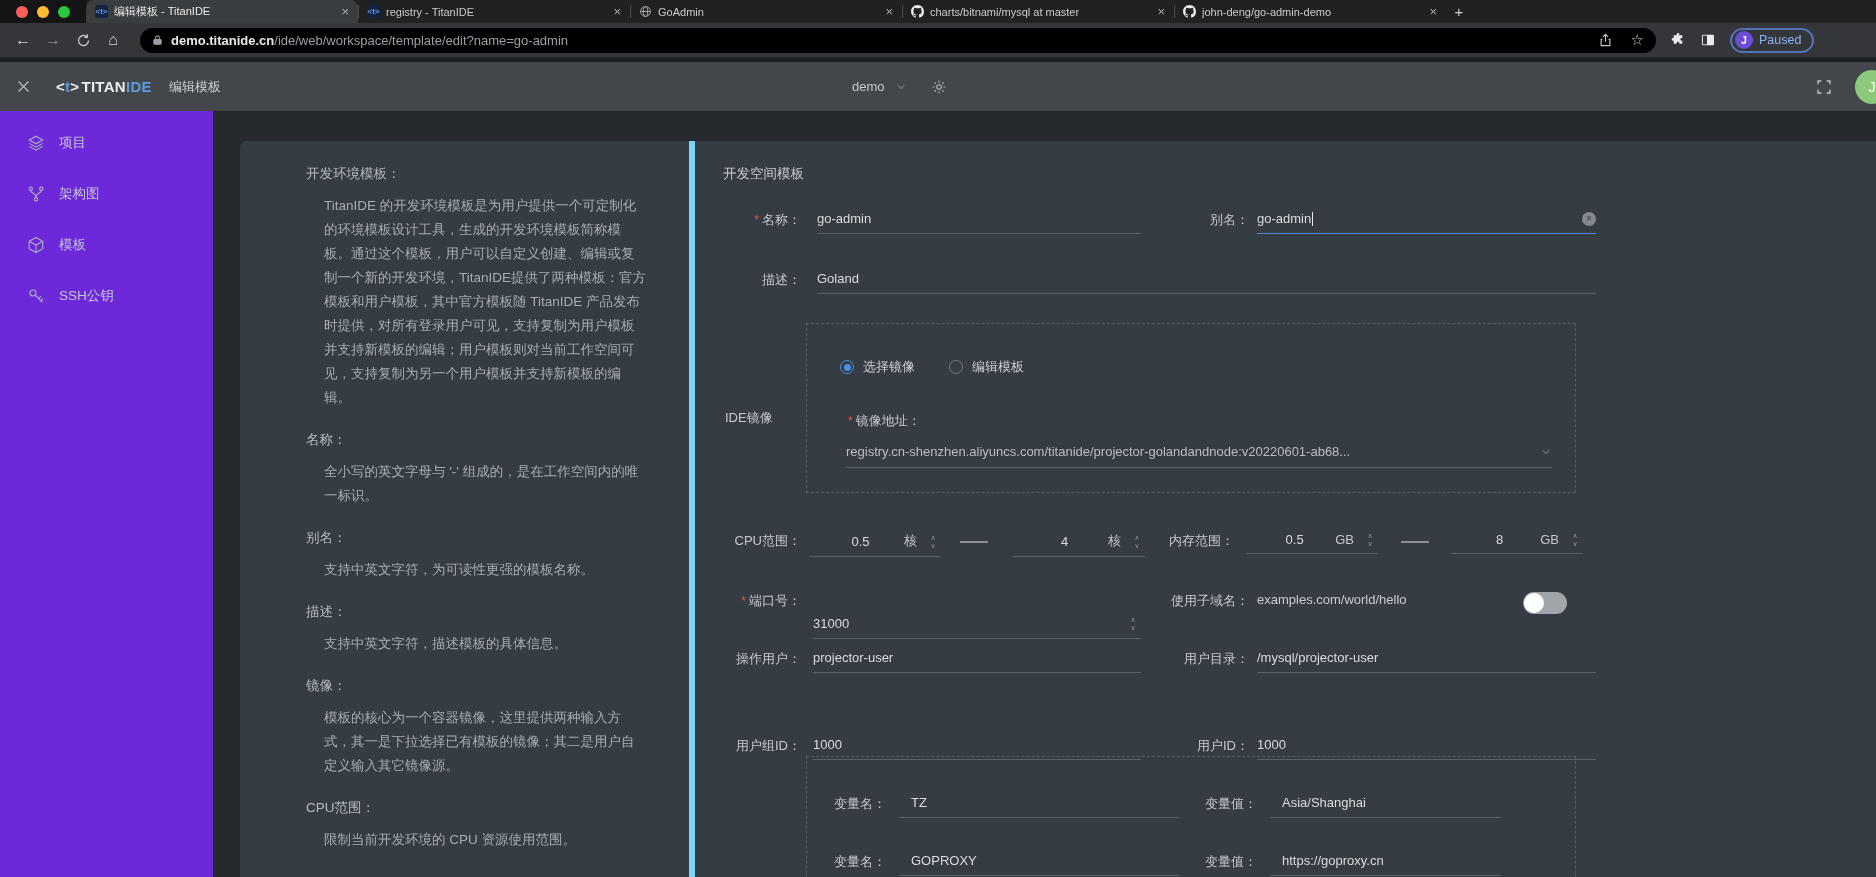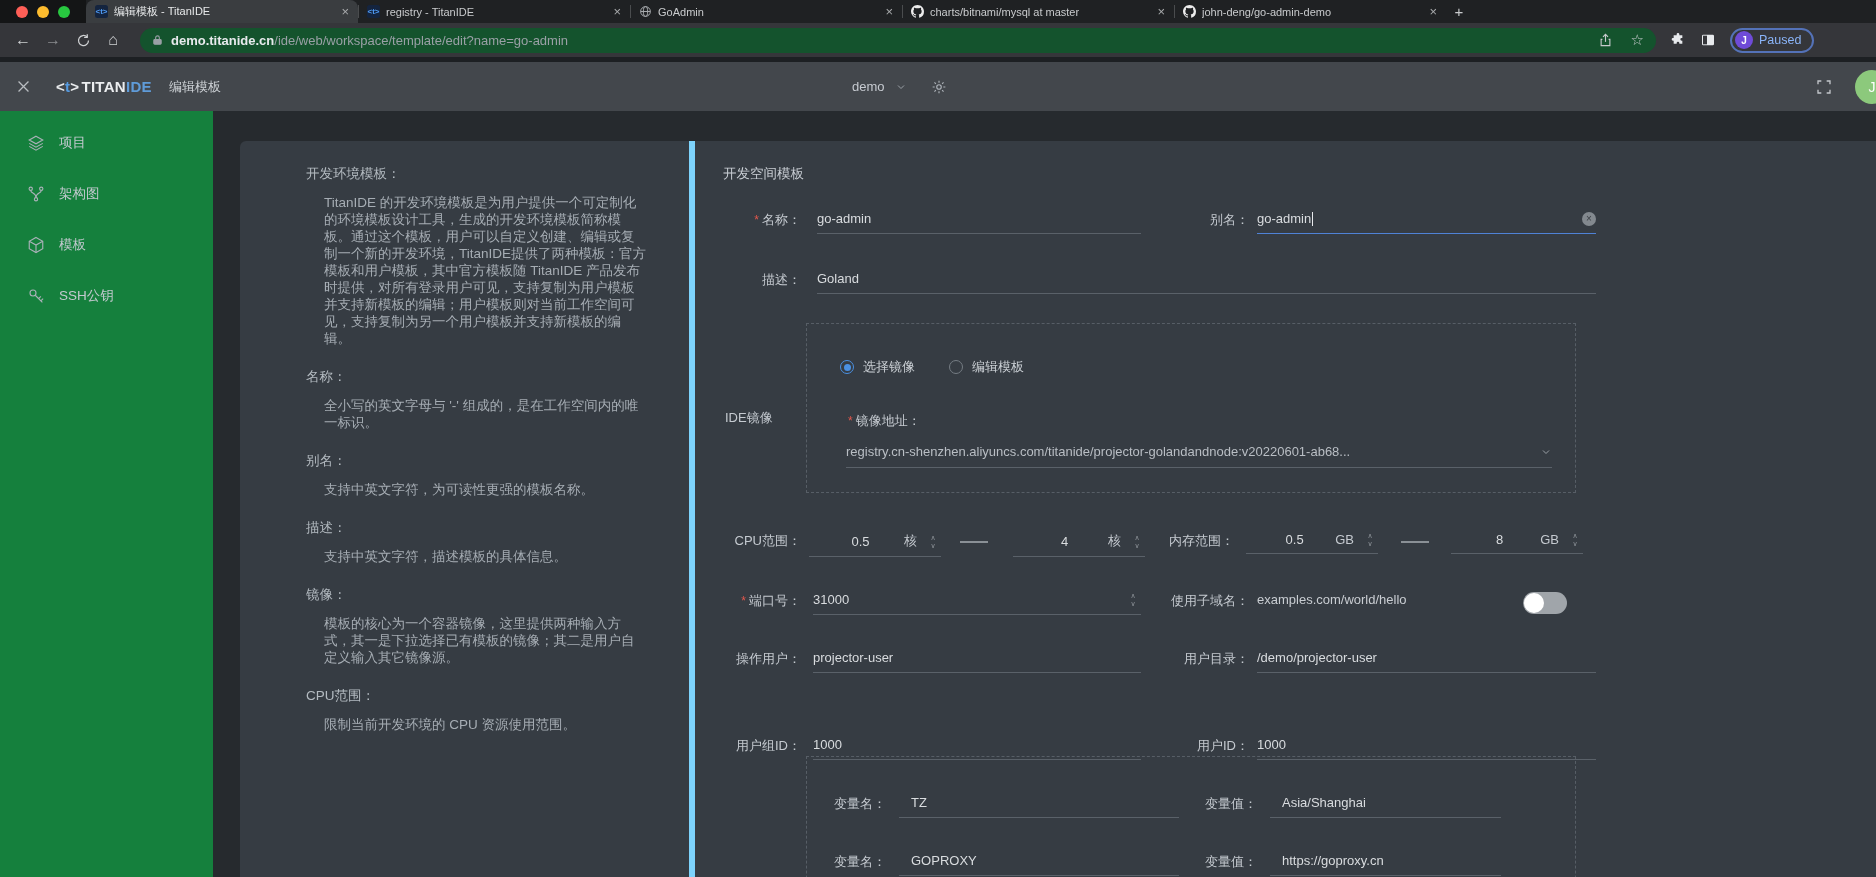--- a/index.html
+++ b/index.html
@@ -18,21 +18,21 @@
   .tab-title{flex:1;white-space:nowrap;overflow:hidden;}
   .tab-close{color:#a9abad;font-size:13px;line-height:1;cursor:default;}
   .favicon{width:13px;height:13px;flex:none;display:flex;align-items:center;justify-content:center;}
   .fav-titan{background:#14243f;border-radius:2.5px;color:#4f9bf5;font-size:8px;font-weight:bold;}
   .newtab{width:26px;display:flex;align-items:center;justify-content:center;color:#c9cbcd;font-size:15px;}
 
   
   .toolbar{position:absolute;left:0;top:23px;right:0;height:34px;background:#35363a;display:flex;align-items:center;padding-left:8px;box-sizing:border-box;}
   .navbtn{width:30px;text-align:center;color:#cfd1d3;font-size:16px;line-height:1;}
   .navbtn.dim{color:#8b8d90;}
-  .omnibox{margin-left:12px;width:1516px;height:25px;border-radius:13px;background:#14532d;display:flex;align-items:center;padding:0 12px;box-sizing:border-box;}
+  .omnibox{margin-left:12px;width:1516px;height:25px;border-radius:13px;background:#000000;display:flex;align-items:center;padding:0 12px;box-sizing:border-box;}
   .lock{color:#9aa0a6;margin-right:8px;}
   .url-domain{color:#e8eaed;font-size:13px;font-weight:bold;}
   .url-path{color:#9aa0a6;font-size:13px;}
   .omni-right{margin-left:auto;display:flex;align-items:center;gap:18px;color:#c7cacd;}
   .star{font-size:15px;color:#c7cacd;}
   .toolbar-right{display:flex;align-items:center;gap:14px;margin-left:14px;}
   .chip{height:25px;border:2px solid #5472b8;border-radius:14px;display:flex;align-items:center;gap:6px;padding:0 11px 0 3px;box-sizing:border-box;}
   .chip-avatar{width:18px;height:18px;border-radius:50%;background:#6f4bd8;color:#fff;font-size:10px;display:flex;align-items:center;justify-content:center;font-weight:bold;}
   .chip-label{color:#8ab4f8;font-size:12.5px;}
   .gap-strip{position:absolute;left:0;top:57px;right:0;height:5px;background:#1d2023;}
@@ -47,30 +47,30 @@
   .logo .ide{color:#5f9bd8;}
   .hd-title{margin-left:17px;font-size:13px;color:#ced2d6;}
   .hd-center{position:absolute;left:852px;display:flex;align-items:center;gap:10px;color:#c6cad0;font-size:13px;}
   .hd-center .chev{color:#9aa0a6;}
   .hd-gear{margin-left:14px;color:#aeb4ba;}
   .hd-full{position:absolute;right:44px;color:#c3c7cb;}
   .hd-avatar{position:absolute;right:-13px;width:34px;height:34px;border-radius:50%;background:#8cc97c;color:#fff;font-size:14px;display:flex;align-items:center;justify-content:center;}
 
   
   .appbody{position:absolute;left:0;top:111px;right:0;bottom:0;display:flex;}
-  .sidebar{width:213px;flex:none;background:#15803d;padding-top:6px;box-sizing:border-box;}
+  .sidebar{width:213px;flex:none;background:#6d28d9;padding-top:6px;box-sizing:border-box;}
   .side-item{height:51px;display:flex;align-items:center;gap:14px;padding-left:27px;color:#c3c9cf;font-size:13.5px;}
   .side-icon{color:#aab1b8;flex:none;}
   .content{flex:1;background:#262a2e;padding:30px 0 0 27px;box-sizing:border-box;}
   .panel{width:100%;height:100%;background:#363c43;border-radius:6px 0 0 0;display:flex;overflow:hidden;box-sizing:border-box;}
 
   
   .help-col{width:455px;flex:none;box-sizing:border-box;border-right:6px solid #7dd3fc;padding:24px 38px 0 66px;font-size:13.5px;overflow:hidden;}
   .help-title{color:#b4bbc1;margin:0 0 11px 0;}
-  .help-body{color:#a6adb4;line-height:17px;margin:0 4px 21px 18px;}
+  .help-body{color:#a6adb4;line-height:24px;margin:0 4px 21px 18px;}
 
   
   .form-col{position:relative;flex:1;font-size:13px;}
   .fheading{position:absolute;left:28px;top:24px;color:#c9ced4;font-size:13.5px;}
   .f-label{color:#c5cad0;white-space:nowrap;}
   .req::before{content:"*";color:#e2574c;margin-right:3px;font-size:12px;}
   .u-line{border-bottom:1px solid #5a6169;}
   .val{color:#d9dcdf;}
   .row{position:absolute;left:0;right:0;height:30px;}
   .lbl-l{position:absolute;left:28px;width:78px;text-align:right;}
@@ -375,42 +375,42 @@
               <span class="u">GB</span>
               <span class="stepper">
                 <span>∧</span>
                 <span>∨</span>
               </span>
             </span>
         </div>
 
         <div class="row" style="top:451px;">
           <span class="f-label lbl-l req">端口号：</span>
-          <span class="inp-l u-line" style="left:118px;width:328px;">
+          <span class="inp-l u-line" style="left:118px;width:328px;margin-top:24px;">
               <span class="val" style="flex:1;">31000</span>
               <span class="stepper">
                 <span>∧</span>
                 <span>∨</span>
               </span>
             </span>
           <span class="f-label lbl-r">使用子域名：</span>
           <span class="val" style="position:absolute;left:562px;color:#c9cdd2;">examples.com/world/hello</span>
           <span class="toggle">
               <span class="knob"></span>
             </span>
         </div>
 
         <div class="row" style="top:509px;">
           <span class="f-label lbl-l">操作用户：</span>
           <span class="inp-l u-line" style="left:118px;width:328px;">
               <span class="val">projector-user</span>
             </span>
           <span class="f-label lbl-r">用户目录：</span>
           <span class="inp-r u-line">
-              <span class="val">/demo/projector-user</span>
+              <span class="val">/mysql/projector-user</span>
             </span>
         </div>
 
         <div class="row" style="top:596px;">
           <span class="f-label lbl-l">用户组ID：</span>
           <span class="inp-l u-line" style="left:118px;width:328px;">
               <span class="val">1000</span>
             </span>
           <span class="f-label lbl-r">用户ID：</span>
           <span class="inp-r u-line">

